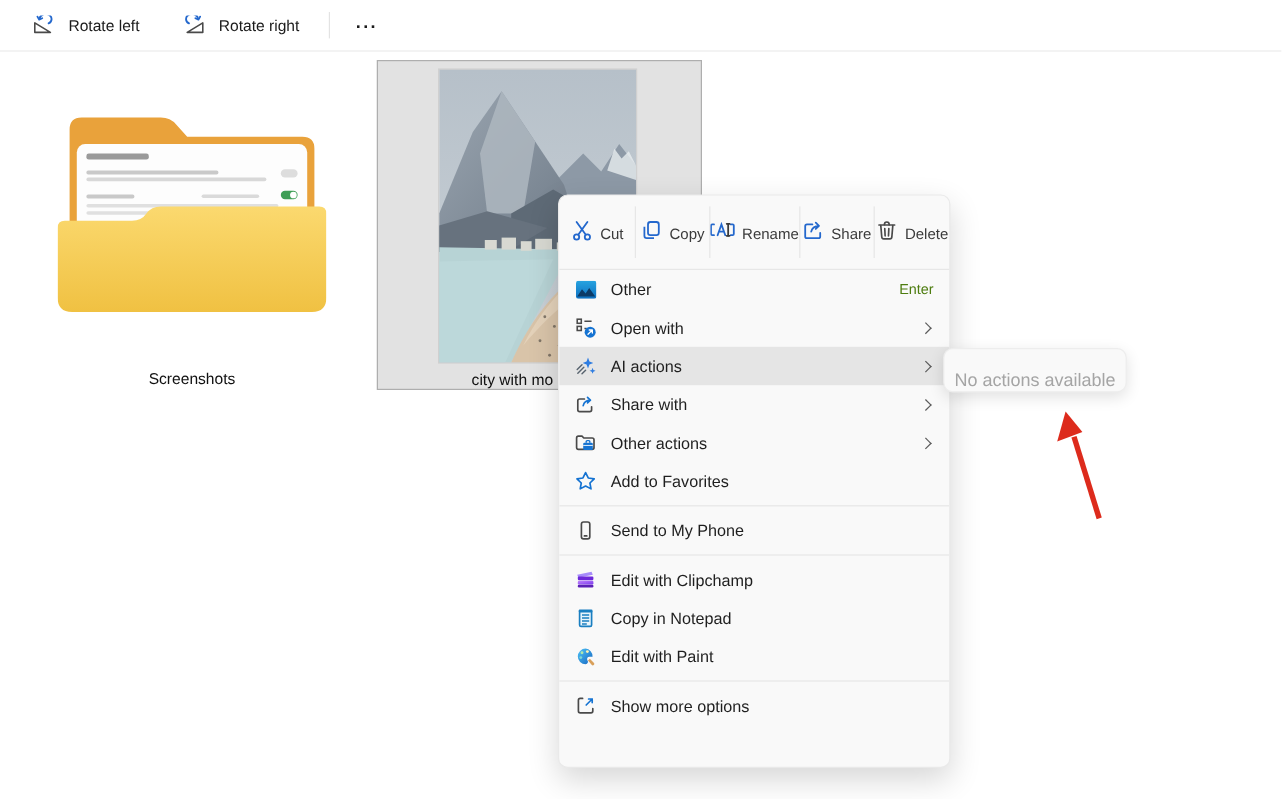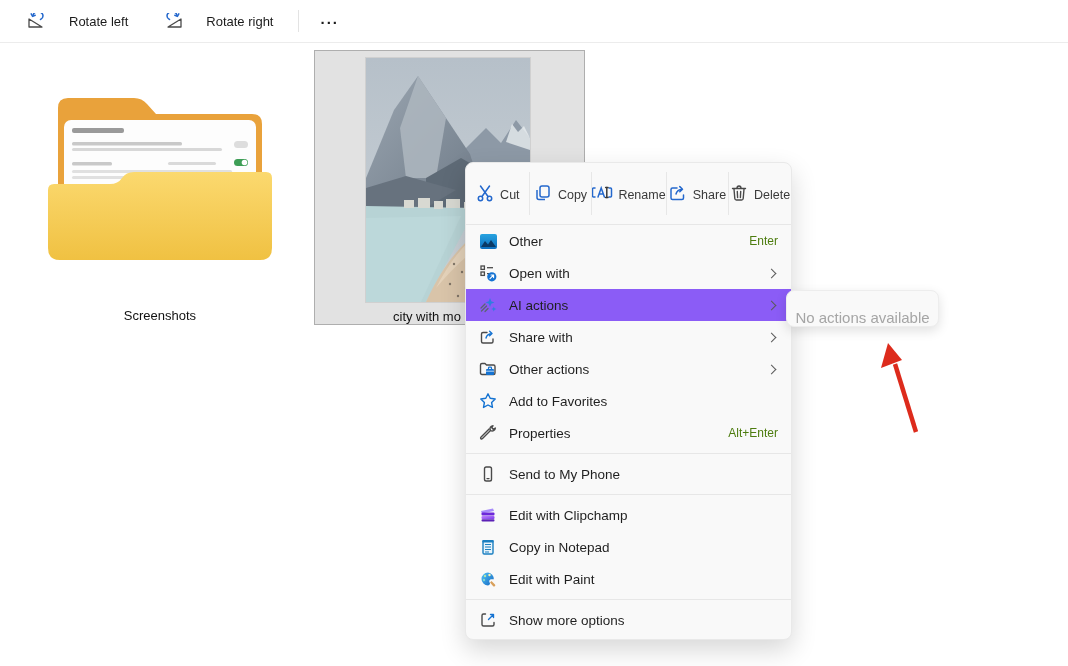--- a/index.html
+++ b/index.html
@@ -6,21 +6,21 @@
   html,body { margin:0; padding:0; }
   body {
     width:1068px; height:666px; position:relative; overflow:hidden;
     background:#ffffff; font-family:"Liberation Sans", sans-serif;
     -webkit-font-smoothing:antialiased; color:#1b1b1b;
   }
 
   
   .toolbar { position:absolute; top:0; left:0; width:1068px; height:43px;
     background:#fff; border-bottom:1px solid #ececec; display:flex; align-items:center; padding-left:16px; }
-  .tool-btn { display:flex; align-items:center; gap:23px; padding:7px 11px; border-radius:4px;
+  .tool-btn { display:flex; align-items:center; gap:11px; padding:7px 11px; border-radius:4px;
     font-size:13px; color:#1b1b1b; cursor:default; }
   .tool-btn svg { display:block; }
   .toolbar-divider { width:1px; height:22px; background:#e3e3e3; margin:0 9px 0 14px; }
   .more-btn { font-size:15px; font-weight:bold; letter-spacing:2px; padding:4px 12px 10px 12px; color:#1b1b1b; }
 
   
   .folder-tile { position:absolute; left:48px; top:86px; width:224px; }
   .folder-label { position:absolute; top:222px; left:0; width:224px; text-align:center; font-size:13px; color:#111; }
 
   
@@ -32,21 +32,21 @@
   
   .context-menu { position:absolute; left:465px; top:162px; width:327px; height:478px;
     background:#f9f9f9; border:1px solid #e9e9e9; border-radius:8px;
     box-shadow:0 10px 26px rgba(0,0,0,0.16); z-index:5; overflow:hidden; }
   .quick-row { display:flex; height:62px; border-bottom:1px solid #e7e7e7; }
   .quick-item { flex:1; display:flex; flex-direction:row; align-items:center; justify-content:center; gap:5px; position:relative; padding-top:2px; }
   .quick-item + .quick-item::before { content:""; position:absolute; left:0; top:9px; bottom:9px; width:1px; background:#e7e7e7; }
   .quick-label { font-size:12.5px; color:#3a3a3a; }
   .menu-list { padding:0; }
   .menu-item { height:32px; display:flex; align-items:center; padding:0 13px; font-size:13.5px; color:#1f1f1f; }
-  .menu-item.highlight { background:#8b5cf6;justify-content:space-between; }
+  .menu-item.highlight { background:#e5e5e5;justify-content:space-between; }
   .mi-icon { width:18px; height:18px; display:flex; align-items:center; justify-content:center; margin-right:12px; flex:0 0 18px; }
   .mi-right { margin-left:auto; display:flex; align-items:center; }
   .mi-shortcut { font-size:12px; color:#4d7c0f; }
   .chev { width:7px; height:7px; border-right:1.4px solid #5a5a5a; border-top:1.4px solid #5a5a5a;
     transform:rotate(45deg); margin-right:3px; }
   .menu-divider { height:1px; background:#e7e7e7; margin:4px 0; }
 
   
   .flyout-tooltip { position:absolute; left:786px; top:290px; width:153px; height:37px;
     background:#f9f9f9; border:1px solid #ededed; border-radius:8px;
@@ -330,32 +330,20 @@
 
     <div class="menu-item">
       <span class="mi-icon">
         <svg width="18" height="18" viewBox="0 0 18 18">
           <path d="M9 1.8 L11.2 6.3 L16.2 7 L12.6 10.5 L13.5 15.4 L9 13 L4.5 15.4 L5.4 10.5 L1.8 7 L6.8 6.3 Z" fill="none" stroke="#1573d2" stroke-width="1.4" stroke-linejoin="round"></path>
         </svg>
       </span>
       <span>Add to Favorites</span>
     </div>
 
-    <div class="menu-item">
-      <span class="mi-icon">
-        <svg width="18" height="18" viewBox="0 0 18 18" fill="none" stroke="#4a4a4a" stroke-width="1.4" stroke-linecap="round" stroke-linejoin="round">
-          <path d="M11.5 6.5 Q10.5 5 11.3 3.4 Q12.1 1.8 14 1.6 L12.8 3.8 L14.2 5.2 L16.4 4 Q16.2 5.9 14.6 6.7 Q13 7.5 11.5 6.5 Z"></path>
-          <path d="M11.5 6.5 L3.5 14.5 Q2.6 15.4 1.9 14.7 Q1.2 14 2.1 13.1 L10.1 5.1"></path>
-        </svg>
-      </span>
-      <span>Properties</span>
-      <span class="mi-right">
-          <span class="mi-shortcut">Alt+Enter</span>
-        </span>
-    </div>
 
     <div class="menu-divider"></div>
 
     <div class="menu-item">
       <span class="mi-icon">
         <svg width="18" height="18" viewBox="0 0 18 18" fill="none" stroke="#4a4a4a" stroke-width="1.4">
           <rect x="5.5" y="2" width="7" height="14" rx="1.8"></rect>
           <line x1="8" y1="13.6" x2="10" y2="13.6" stroke-linecap="round"></line>
         </svg>
       </span>

